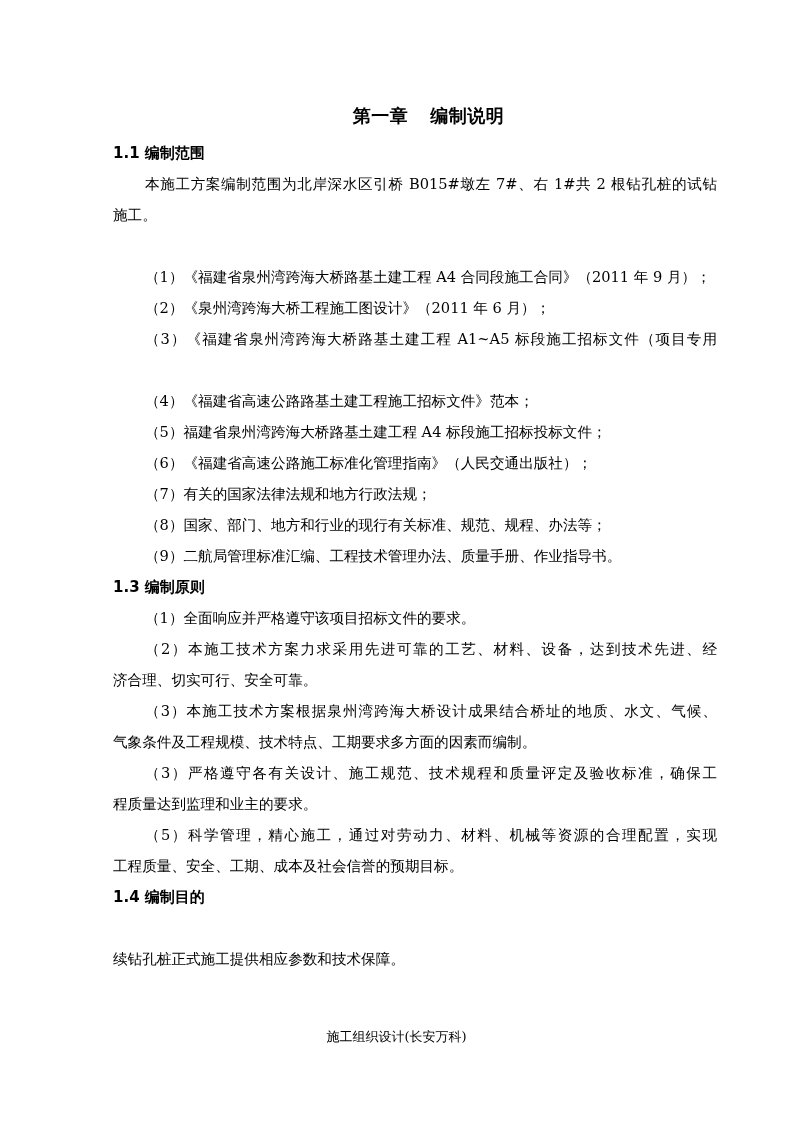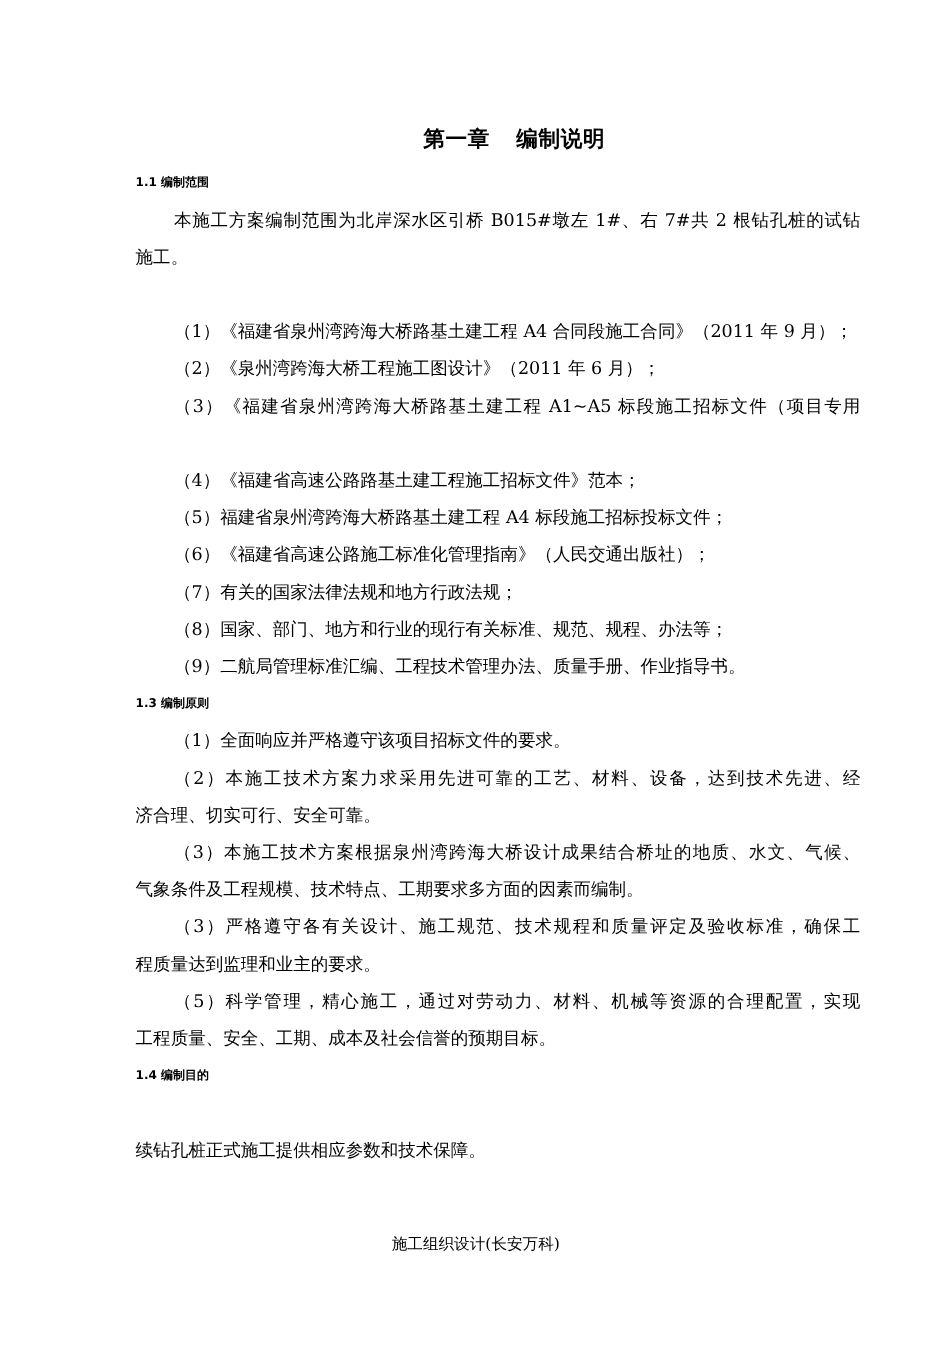--- a/index.html
+++ b/index.html
@@ -5,36 +5,36 @@
   html, body { margin: 0; padding: 0; background: #ffffff; }
   body { width: 793px; height: 1122px; position: relative; overflow: hidden;
          font-family: "DejaVu Serif", "Liberation Serif", serif; color: #000; }
   .page { position: absolute; left: 0; top: 0; width: 793px; height: 1122px; }
   .chapter-title { position: absolute; top: 104px; left: 0; width: 793px; text-align: center;
                    font-size: 18px; font-weight: bold; letter-spacing: 0.5px;
                    font-family: "DejaVu Sans", "Liberation Sans", sans-serif; padding-left: 32px; }
   .chapter-title .sp { display: inline-block; width: 22px; }
   .line { position: absolute; left: 113px; width: 604px; font-size: 14.6px; line-height: 20px;
           white-space: nowrap; }
-  .heading { font-weight: bold; font-family: "DejaVu Sans", "Liberation Sans", sans-serif; font-size: 10px; }
+  .heading { font-weight: bold; font-family: "DejaVu Sans", "Liberation Sans", sans-serif; font-size: 15px; }
   .indent { left: 145px; width: 572px; }
   .justify { text-align: justify; text-align-last: justify; white-space: normal; }
   .footer { position: absolute; top: 1028px; left: 0; width: 793px; text-align: center; font-size: 13px; }
 </style>
 </head>
 <body>
 
 <div class="page">
 
   <div class="chapter-title">
     <span>第一章</span><span class="sp"></span><span>编制说明</span>
   </div>
 
   <div class="line heading" style="top:143px">1.1  编制范围</div>
-  <div class="line indent justify" style="top:174px">本施工方案编制范围为北岸深水区引桥 B015#墩左 1#、右 7#共 2 根钻孔桩的试钻</div>
+  <div class="line indent justify" style="top:174px">本施工方案编制范围为北岸深水区引桥 B015#墩左 7#、右 1#共 2 根钻孔桩的试钻</div>
   <div class="line" style="top:205px">施工。</div>
 
   <div class="line indent" style="top:267px">（1）《福建省泉州湾跨海大桥路基土建工程 A4 合同段施工合同》（2011 年 9 月）；</div>
   <div class="line indent" style="top:298px">（2）《泉州湾跨海大桥工程施工图设计》（2011 年 6 月）；</div>
   <div class="line indent justify" style="top:329px">（3）《福建省泉州湾跨海大桥路基土建工程 A1~A5 标段施工招标文件（项目专用</div>
   <div class="line indent" style="top:391px">（4）《福建省高速公路路基土建工程施工招标文件》范本；</div>
   <div class="line indent" style="top:422px">（5）福建省泉州湾跨海大桥路基土建工程 A4 标段施工招标投标文件；</div>
   <div class="line indent" style="top:453px">（6）《福建省高速公路施工标准化管理指南》（人民交通出版社）；</div>
   <div class="line indent" style="top:484px">（7）有关的国家法律法规和地方行政法规；</div>
   <div class="line indent" style="top:515px">（8）国家、部门、地方和行业的现行有关标准、规范、规程、办法等；</div>

